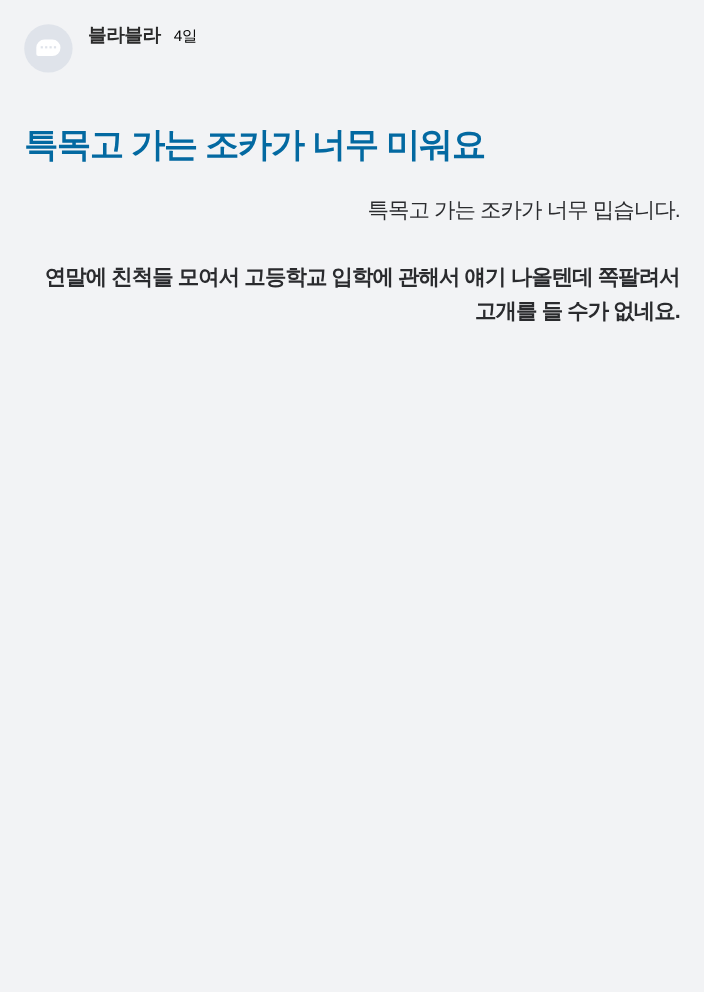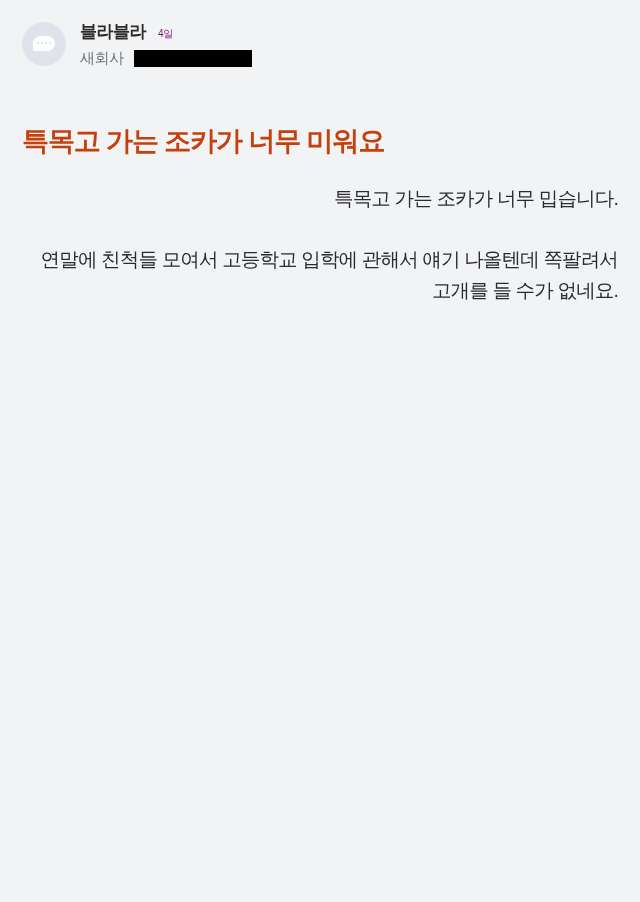--- a/index.html
+++ b/index.html
@@ -68,22 +68,22 @@
     display: flex;
     align-items: baseline;
   }
   .board-name {
     font-size: 17px;
     font-weight: bold;
     color: #2b2b2b;
     letter-spacing: -0.5px;
   }
   .time-ago {
-    font-size: 10px;
-    color: #701a75;
+    font-size: 14px;
+    color: #000000;
     margin-left: 12px;
     letter-spacing: -0.3px;
   }
   .line-two {
     display: flex;
     align-items: center;
     margin-top: 6px;
   }
   .company {
     font-size: 15px;
@@ -97,56 +97,52 @@
     background: #000000;
   }
 
   
   .post-body {
     flex: 1 1 auto;
     background: #f2f3f5;
     padding: 20px 22px 0 22px;
   }
   .post-title {
-    font-size: 27px;
+    font-size: 31px;
     font-weight: bold;
     letter-spacing: -1.1px;
     line-height: 1.3;
-    margin: 12px 0 24px 0;
-    color: #c2410c;
+    margin: 0 0 24px 0;
+    color: #0369a1;
   }
   .post-paragraph {
     font-size: 19.5px;
     line-height: 1.62;
     letter-spacing: -0.85px;
     color: #2a2b2e;
     margin: 0 0 29px 0;
     white-space: pre-wrap;
     text-align: right;
   }
-  .post-paragraph:last-child { margin-bottom: 16px; }
+  .post-paragraph:last-child { margin-bottom: 16px; font-weight: bold; }
 </style>
 </head>
 <body>
 
 <div class="page">
 
   <div class="post-header">
     <div class="avatar">
       <div class="bubble"></div>
     </div>
     <div class="header-texts">
       <div class="line-one">
         <span class="board-name">블라블라</span>
         <span class="time-ago">4일</span>
       </div>
-      <div class="line-two">
-        <span class="company">새회사</span>
-        <span class="redaction"></span>
-      </div>
     </div>
   </div>
 
   <div class="post-body">
     <h1 class="post-title">특목고 가는 조카가 너무 미워요</h1>
 
     <p class="post-paragraph">특목고 가는 조카가 너무 밉습니다.</p>
     <p class="post-paragraph">연말에 친척들 모여서 고등학교 입학에 관해서 얘기 나올텐데 쪽팔려서 고개를 들 수가 없네요.</p>
   </div>
 

